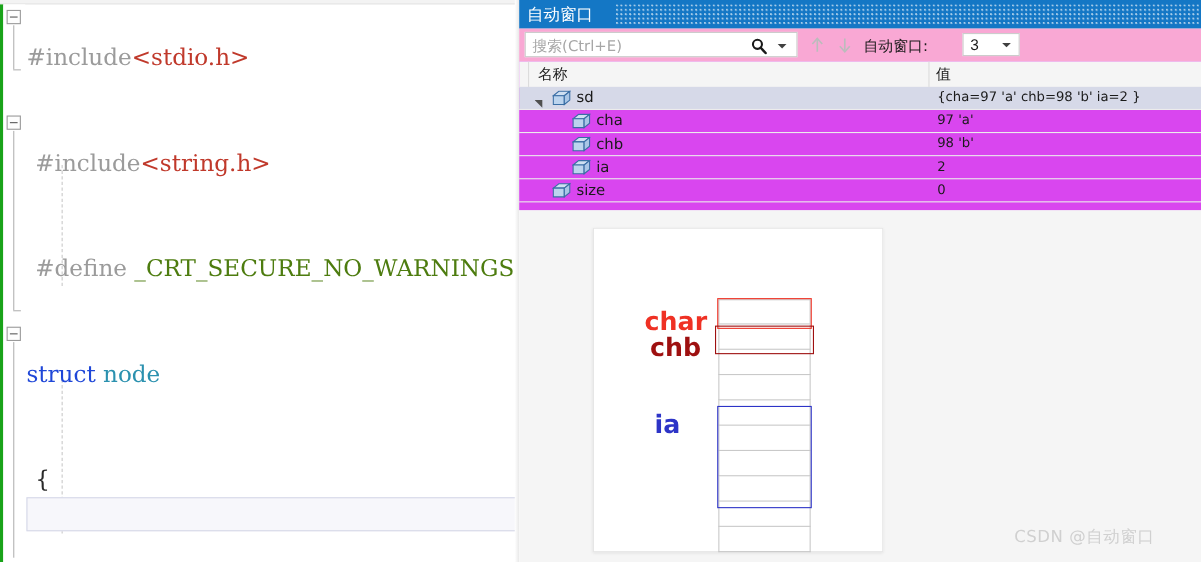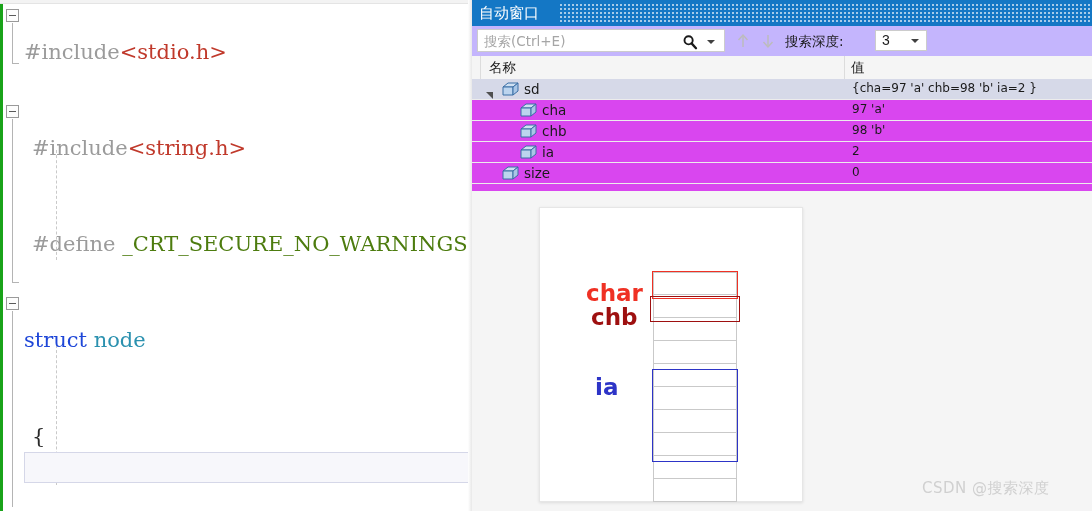--- a/index.html
+++ b/index.html
@@ -78,21 +78,21 @@
     font-family:"DejaVu Sans","Liberation Sans",sans-serif;
   }
   .grip{
     position:absolute;left:88px;top:4px;right:2px;height:18px;
     background-image:
       radial-gradient(circle at 1px 1px, rgba(255,255,255,.62) 0.9px, transparent 1.1px);
     background-size:4px 4px;
   }
 
   .toolbar{
-    position:absolute;left:0;top:26px;width:620px;height:30px;background:#c4b5fd;
+    position:absolute;left:0;top:26px;width:620px;height:30px;background:#f9a8d4;
   }
   .search-box{
     position:absolute;left:5px;top:3px;width:248px;height:23px;
     background:#ffffff;border:1px solid #cccccc;box-sizing:border-box;
   }
   .search-placeholder{
     position:absolute;left:6px;top:3px;font-size:13.5px;color:#a6a6a6;
     font-family:"DejaVu Sans","Liberation Sans",sans-serif;
   }
   .search-icon{
@@ -272,21 +272,21 @@
           <polyline points="3.5,8 8,3 12.5,8" fill="none" stroke="#bcbcbc" stroke-width="1.5"></polyline>
         </svg>
       </span>
       <span class="nav-down">
         <svg width="16" height="18" viewBox="0 0 16 18">
           <line x1="8" y1="3" x2="8" y2="15" stroke="#bcbcbc" stroke-width="1.5"></line>
           <polyline points="3.5,10 8,15 12.5,10" fill="none" stroke="#bcbcbc" stroke-width="1.5"></polyline>
         </svg>
       </span>
 
-      <span class="depth-label">搜索深度:</span>
+      <span class="depth-label">自动窗口:</span>
       <div class="depth-select">
         <span class="depth-value">3</span>
         <span class="depth-caret"></span>
       </div>
     </div>
 
     <div class="grid">
       <div class="grid-head">
         <div class="col-left-edge"></div>
         <span class="gh name">名称</span>
@@ -377,15 +377,15 @@
   </div>
 
   <div class="hl-box" style="left:652px;top:271px;width:86px;height:28px;border:1.5px solid #ef3124;"></div>
   <div class="hl-box" style="left:650px;top:296px;width:90px;height:26px;border:1.5px solid #9e1010;"></div>
   <div class="hl-box" style="left:652px;top:369px;width:86px;height:93px;border:1.7px solid #2d34c7;"></div>
 
   <span class="lbl" style="left:586px;top:280px;color:#ef3124;">char</span>
   <span class="lbl" style="left:591px;top:304px;color:#9e1010;">chb</span>
   <span class="lbl" style="left:595px;top:374px;color:#2d34c7;">ia</span>
 
-  <span class="watermark">CSDN @搜索深度</span>
+  <span class="watermark">CSDN @自动窗口</span>
 
 </div>
 
 </body></html>

